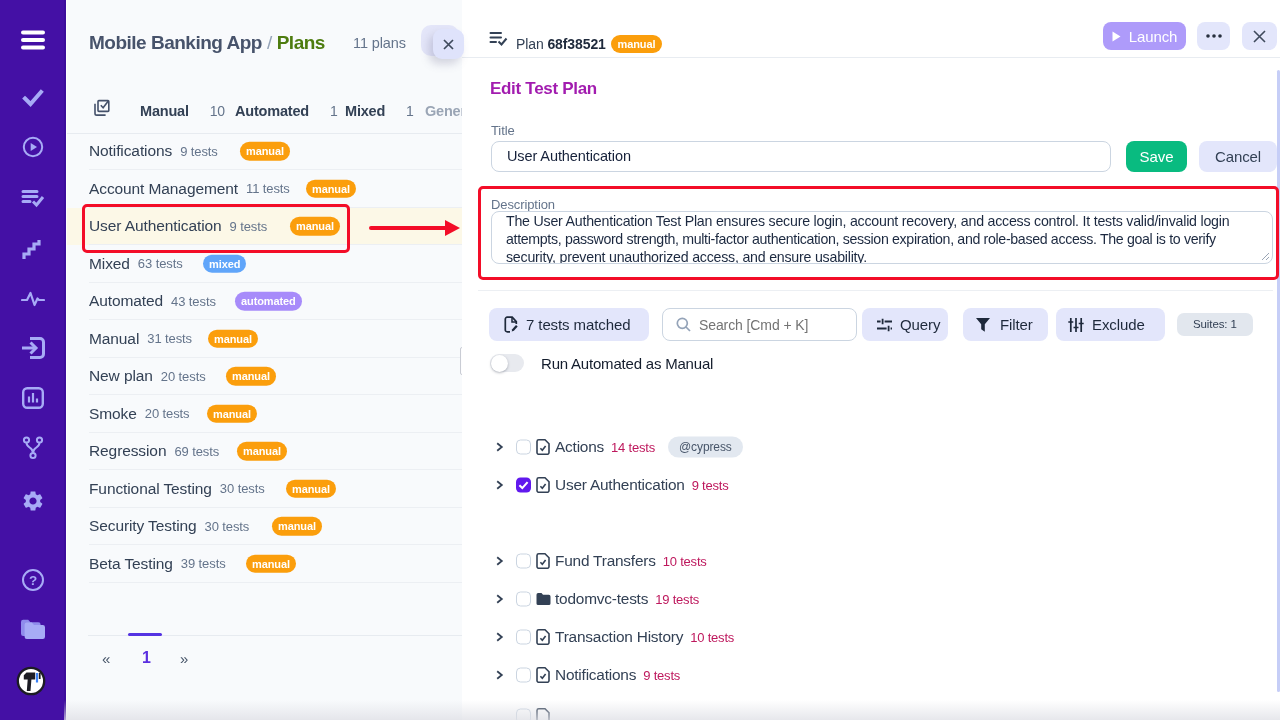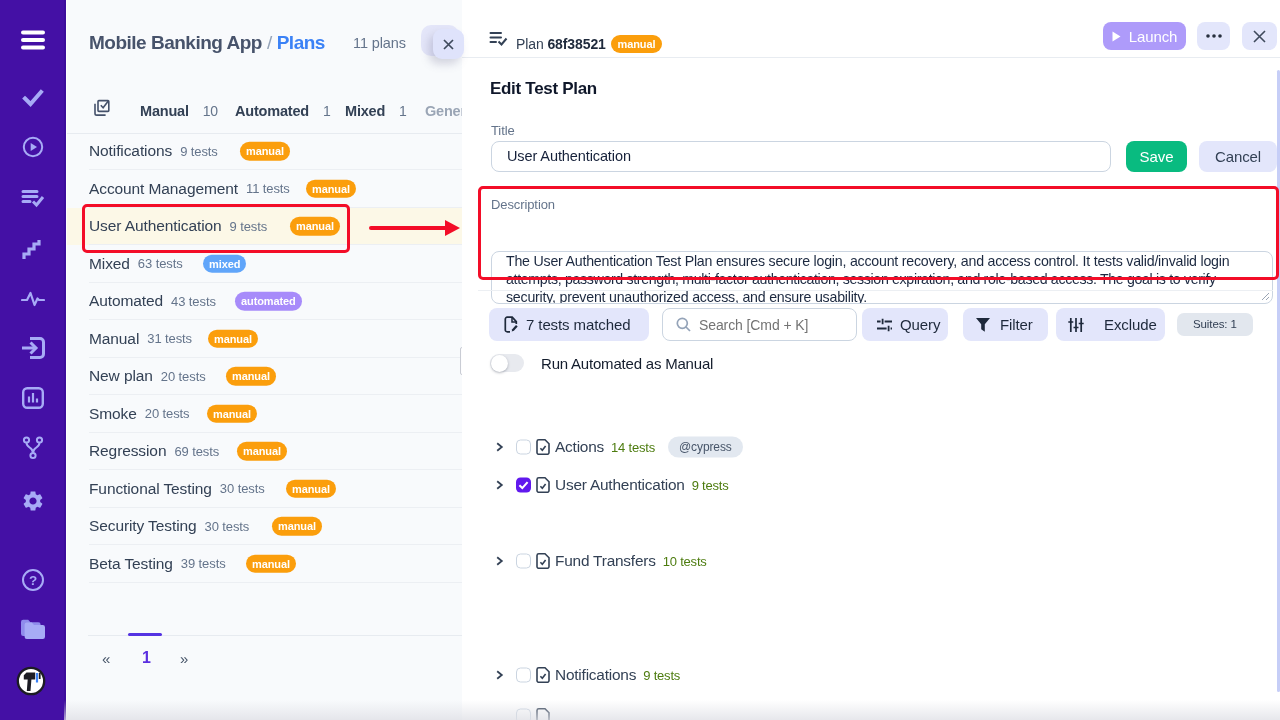--- a/index.html
+++ b/index.html
@@ -8,26 +8,26 @@
   .abs { position:absolute; }
 
   
   #sidebar { left:0; top:0; width:67px; height:720px; background:#4410a5; box-shadow:inset -2px 0 0 #3d0d9c; border-right:1px solid #fff; z-index:30; }
   .sicon { position:absolute; left:50%; transform:translate(-50%,-50%); }
 
   
   #plans { left:64px; top:0; width:398px; height:720px; background:#f8fafc; z-index:5; }
   #plans h1 { position:absolute; left:25px; top:32px; font-size:19px; font-weight:700; color:#47536b; letter-spacing:-0.5px; }
   #plans h1 .slash { color:#94a3b8; font-weight:500; padding:0 5px; }
-  #plans h1 .plansw { color:#3b82f6; }
+  #plans h1 .plansw { color:#4d7c0f; }
   #plans .nplans { position:absolute; left:289px; top:35px; font-size:14.5px; color:#64748b; }
 
   .tabs { position:absolute; left:0; top:92px; width:398px; height:42px; border-bottom:1px solid #e7ebf0; }
   .tab { position:absolute; top:11px; font-size:14.5px; font-weight:600; color:#334155; letter-spacing:-0.2px; }
-  .tab .cnt { font-weight:400; color:#64748b; margin-left:14px; font-size:14px; }
+  .tab .cnt { font-weight:400; color:#64748b; margin-left:21px; font-size:14px; }
   .tab.dim { color:#9aa5b5; font-weight:600; }
 
   .rows { position:absolute; left:0; top:135px; width:398px; }
   .prow { position:relative; height:37.5px; display:flex; align-items:center; padding-left:25px; }
   .prow::after { content:""; position:absolute; left:25px; right:0; bottom:0; height:1px; background:#eceff3; }
   .prow .nm { font-size:15.5px; font-weight:500; color:#334155; }
   .prow .ts { font-size:13px; color:#64748b; margin-left:8px; }
   .badge { position:absolute; top:50%; transform:translateY(-50%); font-size:11px; font-weight:700; color:#fff; background:#fb9e0c; border-radius:99px; padding:3px 6px 3.5px; line-height:1.1; letter-spacing:-0.1px; }
   .badge.mixed { background:#60a5fa; }
   .badge.auto  { background:#a78bfa; }
@@ -45,30 +45,30 @@
   #main { left:462px; top:0; width:818px; height:720px; background:#fff; z-index:10; }
   #mhead { position:absolute; left:0; top:0; width:818px; height:58px; border-bottom:1px solid #e8ecf1; background:#fff; }
   #mhead .ptxt { position:absolute; left:54px; top:36px; font-size:14px; color:#334155; }
   #mhead .ptxt b { color:#1e293b; font-weight:700; }
   .manbadge { position:absolute; left:149px; top:35px; font-size:11px; font-weight:700; color:#fff; background:#fb9e0c; border-radius:99px; padding:2.5px 6.5px 3px; }
   .btn { position:absolute; top:22px; height:28px; border-radius:8px; background:#e3e6fb; display:flex; align-items:center; justify-content:center; color:#1e293b; }
   .btn.launch { left:641px; width:83px; background:#ae9bfa; color:#fff; font-size:15px; }
   .btn.dots { left:735px; width:33px; }
   .btn.close { left:780px; width:35px; }
 
-  h2.edit { position:absolute; left:28px; top:79px; font-size:17px; font-weight:700; color:#0f172a; letter-spacing:-0.3px; }
+  h2.edit { position:absolute; left:28px; top:79px; font-size:17px; font-weight:700; color:#a21caf; letter-spacing:-0.3px; }
 
   .lbl { position:absolute; font-size:13px; color:#64748b; }
   .input { position:absolute; background:#fff; border:1px solid #cbd5e1; border-radius:8px; }
   #titleinput { left:29px; top:141px; width:620px; height:31px; font-size:14.5px; color:#16213a; line-height:29px; padding-left:15px; }
   .savebtn { position:absolute; left:664px; top:141px; width:61px; height:31px; background:#09bb80; border-radius:8px; color:#fff; font-size:15px; font-weight:500; text-align:center; line-height:31px; }
   .cancelbtn { position:absolute; left:737px; top:141px; width:78px; height:31px; background:#e3e6fb; border-radius:8px; color:#334155; font-size:15px; font-weight:500; text-align:center; line-height:31px; }
 
   
-  #descbox { left:29px; top:211px; width:782px; height:53px; border:1px solid #cbd5e1; border-radius:8px; background:#fff; overflow:hidden;margin-top:40px; }
+  #descbox { left:29px; top:211px; width:782px; height:53px; border:1px solid #cbd5e1; border-radius:8px; background:#fff; overflow:hidden; }
   .dline { position:absolute; font-size:14.2px; color:#1c2940; white-space:nowrap; letter-spacing:-0.22px; line-height:14px; }
   .sep290 { position:absolute; left:16px; top:290px; width:795px; height:1px; background:#eceff3; }
 
   
   .tbtn { position:absolute; top:308px; height:33px; border-radius:8px; background:#e3e6fb; display:flex; align-items:center; font-size:15px; color:#1e293b; font-weight:500; }
   .search { position:absolute; left:200px; top:308px; width:195px; height:33px; border:1px solid #cbd5e1; border-radius:8px; background:#fff; display:flex; align-items:center; }
   .search .ph { color:#737373; font-size:14px; margin-left:8px; }
   .suites { position:absolute; left:715px; top:312.5px; height:23px; background:#e2e7ee; border-radius:7px; font-size:11.5px; color:#334155; font-weight:500; line-height:23px; padding:0 16px; }
 
   
@@ -76,21 +76,21 @@
   .toggle .knob { position:absolute; left:0.5px; top:0.5px; width:17px; height:17px; background:#fff; border-radius:50%; box-shadow:0 1px 2.5px rgba(40,50,70,0.35); }
   .toglbl { position:absolute; left:79px; top:355px; font-size:15px; color:#131c2c; letter-spacing:-0.2px; }
 
   
   .trow { position:absolute; left:0; width:818px; height:38px; }
   .trow .chev { position:absolute; left:33px; top:50%; transform:translateY(-50%); }
   .cb { position:absolute; left:54px; top:50%; transform:translateY(-50%); width:15px; height:15px; border:1.5px solid #cbd5e1; border-radius:4.5px; background:#fff; }
   .cb.on { border:none; background:#6119ee; }
   .ficon { position:absolute; left:74px; top:50%; transform:translateY(-50%); }
   .tnm { position:absolute; left:93px; top:50%; transform:translateY(-50%); font-size:15.4px; font-weight:500; color:#334155; white-space:nowrap; letter-spacing:-0.2px; }
-  .tnm .tts { font-size:13px; color:#4d7c0f; font-weight:400; margin-left:7px; }
+  .tnm .tts { font-size:13px; color:#be185d; font-weight:400; margin-left:7px; }
   .cypress { position:absolute; left:206px; top:50%; transform:translateY(-50%); background:#e2e8f0; border-radius:99px; font-size:12.5px; color:#475569; padding:3px 11px 4px; }
 
   
   .rthumb { position:absolute; left:814.5px; top:70px; width:3px; height:622px; background:#c6cef7; border-radius:2px; }
 
   
   .redbox { position:absolute; border:3.8px solid #f30d28; border-radius:5px; z-index:40; }
   #redbox1 { left:82px; top:204px; width:268px; height:49px; }
   #redbox2 { left:478px; top:186px; width:801px; height:94px; }
 
@@ -321,21 +321,21 @@
     <svg style="margin-left:12px;" width="16" height="16" viewBox="0 0 16 16">
       <path d="M1 1 H15 L9.8 7.3 V14.8 L6.2 12.3 V7.3 Z" fill="#1e293b"></path>
     </svg>
     <span style="margin-left:9px;">Filter</span>
   </div>
   <div class="tbtn" style="left:594px; width:109px;">
     <svg style="margin-left:12px;" width="16" height="16" viewBox="0 0 16 16">
       <path d="M2.8 1 V15 M8 1 V15 M13.2 1 V15" stroke="#1e293b" stroke-width="1.7"></path>
       <path d="M0.3 5 H5.3 M5.5 10.5 H10.5 M10.7 6.5 H15.7" stroke="#1e293b" stroke-width="1.7"></path>
     </svg>
-    <span style="margin-left:20px;">Exclude</span>
+    <span style="margin-left:8px;">Exclude</span>
   </div>
   <div class="suites">Suites: 1</div>
 
   <div class="toggle">
       <div class="knob"></div>
     </div>
   <div class="toglbl">Run Automated as Manual</div>
 
   <div class="trow" style="top:427.5px;">
     <svg class="chev" width="9" height="10" viewBox="0 0 9 10">
@@ -367,20 +367,41 @@
   <div class="trow" style="top:541.5px;">
     <svg class="chev" width="9" height="10" viewBox="0 0 9 10">
         <path d="M2.2 1.2 L6.8 5 L2.2 8.8" stroke="#334155" stroke-width="1.8" fill="none"></path>
       </svg>
     <span class="cb"></span>
     <svg class="ficon" width="14" height="16" viewBox="0 0 14 16">
         <path d="M1 2.5 A1.8 1.8 0 0 1 2.8 0.8 H9 L13 4.8 V13.5 a1.8 1.8 0 0 1 -1.8 1.8 H2.8 A1.8 1.8 0 0 1 1 13.5 Z" stroke="#334155" stroke-width="1.6" fill="none"></path>
         <path d="M4.4 9.3 L6.3 11.3 L9.6 7" stroke="#334155" stroke-width="1.6" fill="none"></path>
       </svg>
     <span class="tnm">Fund Transfers<span class="tts">10 tests</span></span>
+  </div>
+  <div class="trow" style="top:579.5px;">
+    <svg class="chev" width="9" height="10" viewBox="0 0 9 10">
+        <path d="M2.2 1.2 L6.8 5 L2.2 8.8" stroke="#334155" stroke-width="1.8" fill="none"></path>
+      </svg>
+    <span class="cb"></span>
+    <svg class="ficon" width="15" height="13" viewBox="0 0 15 13">
+        <path d="M0.5 2.2 a1.6 1.6 0 0 1 1.6 -1.6 h3.4 l1.5 1.7 h5.9 a1.6 1.6 0 0 1 1.6 1.6 v7 a1.6 1.6 0 0 1 -1.6 1.6 H2.1 a1.6 1.6 0 0 1 -1.6 -1.6 Z" fill="#334155"></path>
+      </svg>
+    <span class="tnm">todomvc-tests<span class="tts">19 tests</span></span>
+  </div>
+  <div class="trow" style="top:617.5px;">
+    <svg class="chev" width="9" height="10" viewBox="0 0 9 10">
+        <path d="M2.2 1.2 L6.8 5 L2.2 8.8" stroke="#334155" stroke-width="1.8" fill="none"></path>
+      </svg>
+    <span class="cb"></span>
+    <svg class="ficon" width="14" height="16" viewBox="0 0 14 16">
+        <path d="M1 2.5 A1.8 1.8 0 0 1 2.8 0.8 H9 L13 4.8 V13.5 a1.8 1.8 0 0 1 -1.8 1.8 H2.8 A1.8 1.8 0 0 1 1 13.5 Z" stroke="#334155" stroke-width="1.6" fill="none"></path>
+        <path d="M4.4 9.3 L6.3 11.3 L9.6 7" stroke="#334155" stroke-width="1.6" fill="none"></path>
+      </svg>
+    <span class="tnm">Transaction History<span class="tts">10 tests</span></span>
   </div>
   <div class="trow" style="top:655.5px;">
     <svg class="chev" width="9" height="10" viewBox="0 0 9 10">
         <path d="M2.2 1.2 L6.8 5 L2.2 8.8" stroke="#334155" stroke-width="1.8" fill="none"></path>
       </svg>
     <span class="cb"></span>
     <svg class="ficon" width="14" height="16" viewBox="0 0 14 16">
         <path d="M1 2.5 A1.8 1.8 0 0 1 2.8 0.8 H9 L13 4.8 V13.5 a1.8 1.8 0 0 1 -1.8 1.8 H2.8 A1.8 1.8 0 0 1 1 13.5 Z" stroke="#334155" stroke-width="1.6" fill="none"></path>
         <path d="M4.4 9.3 L6.3 11.3 L9.6 7" stroke="#334155" stroke-width="1.6" fill="none"></path>
       </svg>

